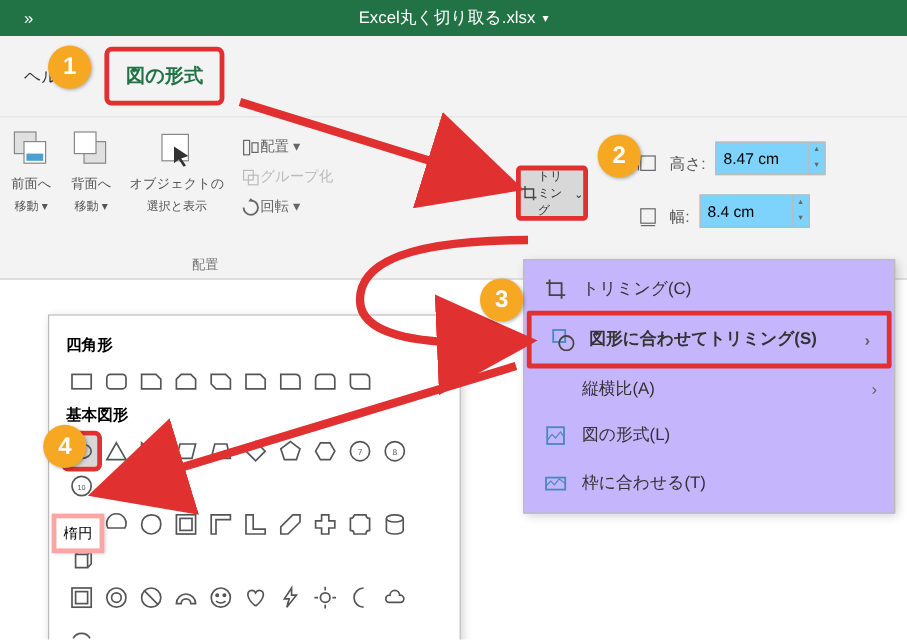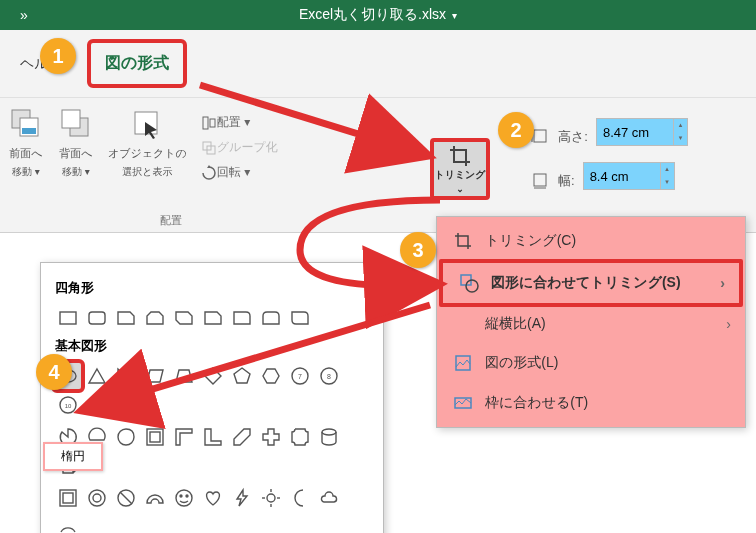--- a/index.html
+++ b/index.html
@@ -17,47 +17,47 @@
   .rib-left { display: flex; align-items: flex-start; padding: 8px 10px 0 8px; gap: 14px; }
   .rib-icon { display: flex; flex-direction: column; align-items: center; font-size: 11px; color: #555; gap: 4px; }
   .rib-icon svg { width: 36px; height: 36px; }
   .rib-icon .sub { font-size: 10px; }
 
   .rib-mid { display: flex; flex-direction: column; gap: 8px; padding-top: 8px; font-size: 12px; color: #666; }
   .rib-mid .row { display: flex; align-items: center; gap: 0; }
 
   .rib-group-label { position: absolute; bottom: 4px; left: 160px; font-size: 11px; color: #777; }
 
-  .trimming-btn { position: absolute; left: 430px; top: 40px; width: 60px; height: 62px; background: #d8d8d8; border: 4px solid #e03030; border-radius: 4px; display: flex; flex-direction: column; align-items: center; justify-content: center; font-size: 10px; color: #333; font-weight: bold; }
+  .trimming-btn { position: absolute; left: 430px; top: 40px; width: 60px; height: 46px; background: #d8d8d8; border: 4px solid #e03030; border-radius: 4px; display: flex; flex-direction: row; align-items: center; justify-content: center; font-size: 10px; color: #333; }
   .trimming-btn svg { width: 24px; height: 24px; }
   .trimming-btn .dd { font-size: 9px; margin-top: 2px; }
 
   .size-group { position: absolute; left: 530px; top: 20px; display: flex; flex-direction: column; gap: 16px; font-size: 13px; }
   .size-row { display: flex; align-items: flex-end; gap: 8px; }
   .size-row .lbl { color: #555; }
   .size-input { width: 92px; height: 28px; border: 1px solid #bbb; background: #7dd3fc; display: flex; align-items: center; padding: 0 6px; font-size: 13px; position: relative; }
   .spinner { width: 14px; display: flex; flex-direction: column; position: absolute; right: 0; top: 0; bottom: 0; }
   .spinner div { flex: 1; border-left: 1px solid #bbb; font-size: 7px; text-align: center; line-height: 12px; color: #666; }
 
   
-  .trim-menu { position: absolute; left: 436px; top: 216px; width: 310px; background: #fca5a5; border: 1px solid #bbb; box-shadow: 2px 2px 8px rgba(0,0,0,.2); font-size: 14px; padding: 4px 0; }
+  .trim-menu { position: absolute; left: 436px; top: 216px; width: 310px; background: #c4b5fd; border: 1px solid #bbb; box-shadow: 2px 2px 8px rgba(0,0,0,.2); font-size: 14px; padding: 4px 0; }
   .trim-menu .mi { display: flex; align-items: center; gap: 12px; padding: 10px 16px; color: #333; position: relative; }
   .trim-menu .mi.selected { border: 4px solid #e03030; border-radius: 2px; margin: -2px 2px; font-weight: bold; }
   .trim-menu .mi svg { width: 20px; height: 20px; flex-shrink: 0; }
   .trim-menu .mi .arrow { position: absolute; right: 14px; color: #666; }
 
   
   .shape-gallery { position: absolute; left: 40px; top: 262px; width: 344px; background: #fff; border: 1px solid #bbb; box-shadow: 2px 2px 8px rgba(0,0,0,.2); padding: 10px 14px; }
   .sg-header { font-size: 13px; font-weight: 600; margin: 6px 0 8px; }
   .sg-row { display: flex; flex-wrap: wrap; gap: 3px; margin-bottom: 6px; }
   .sg-shape { width: 26px; height: 26px; display: flex; align-items: center; justify-content: center; }
   .sg-shape svg { width: 22px; height: 22px; stroke: #555; stroke-width: 1.4; fill: none; }
   .sg-shape.selected { background: #d8d8d8; outline: 4px solid #e03030; border-radius: 2px; }
 
-  .tooltip { position: absolute; left: 43px; top: 442px; background: #fff; border: 2px solid #fca5a5; padding: 4px 16px; font-size: 12px; box-shadow: 1px 1px 3px rgba(0,0,0,.2); }
+  .tooltip { position: absolute; left: 43px; top: 428px; background: #fff; border: 4px solid #fca5a5; padding: 4px 6px; font-size: 12px; box-shadow: 1px 1px 3px rgba(0,0,0,.2); }
 
   
   .badge { position: absolute; width: 36px; height: 36px; border-radius: 50%; background: #f7a823; color: #fff; font-size: 20px; font-weight: 700; display: flex; align-items: center; justify-content: center; box-shadow: 1px 1px 3px rgba(0,0,0,.3); z-index: 50; }
 
   
   .arrows { position: absolute; left: 0; top: 0; pointer-events: none; z-index: 40; }
 </style>
 </head>
 <body>
 

